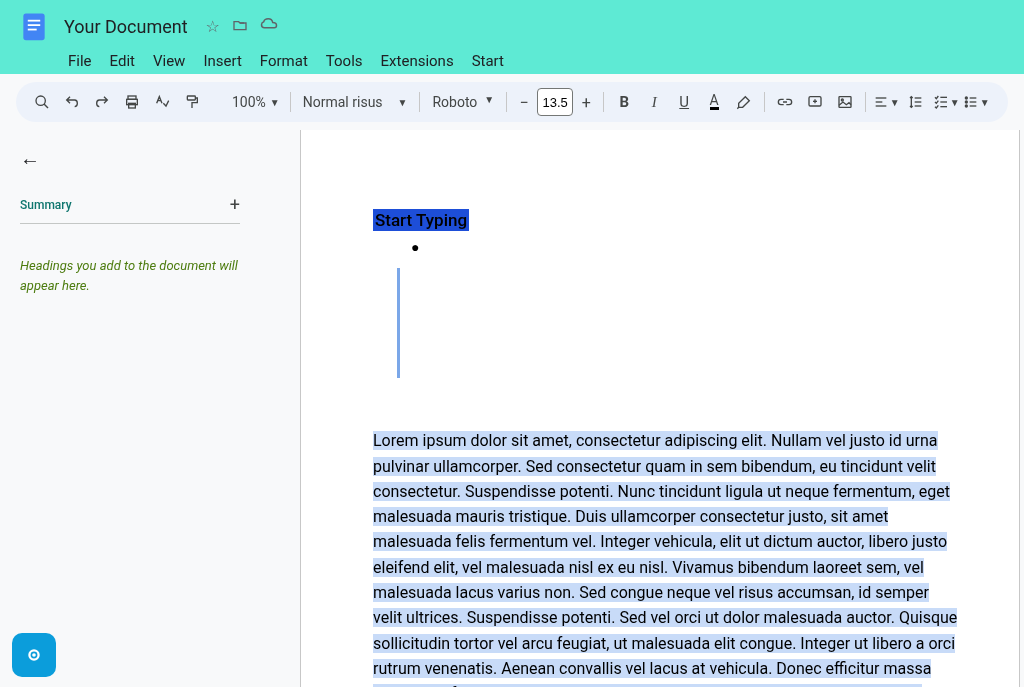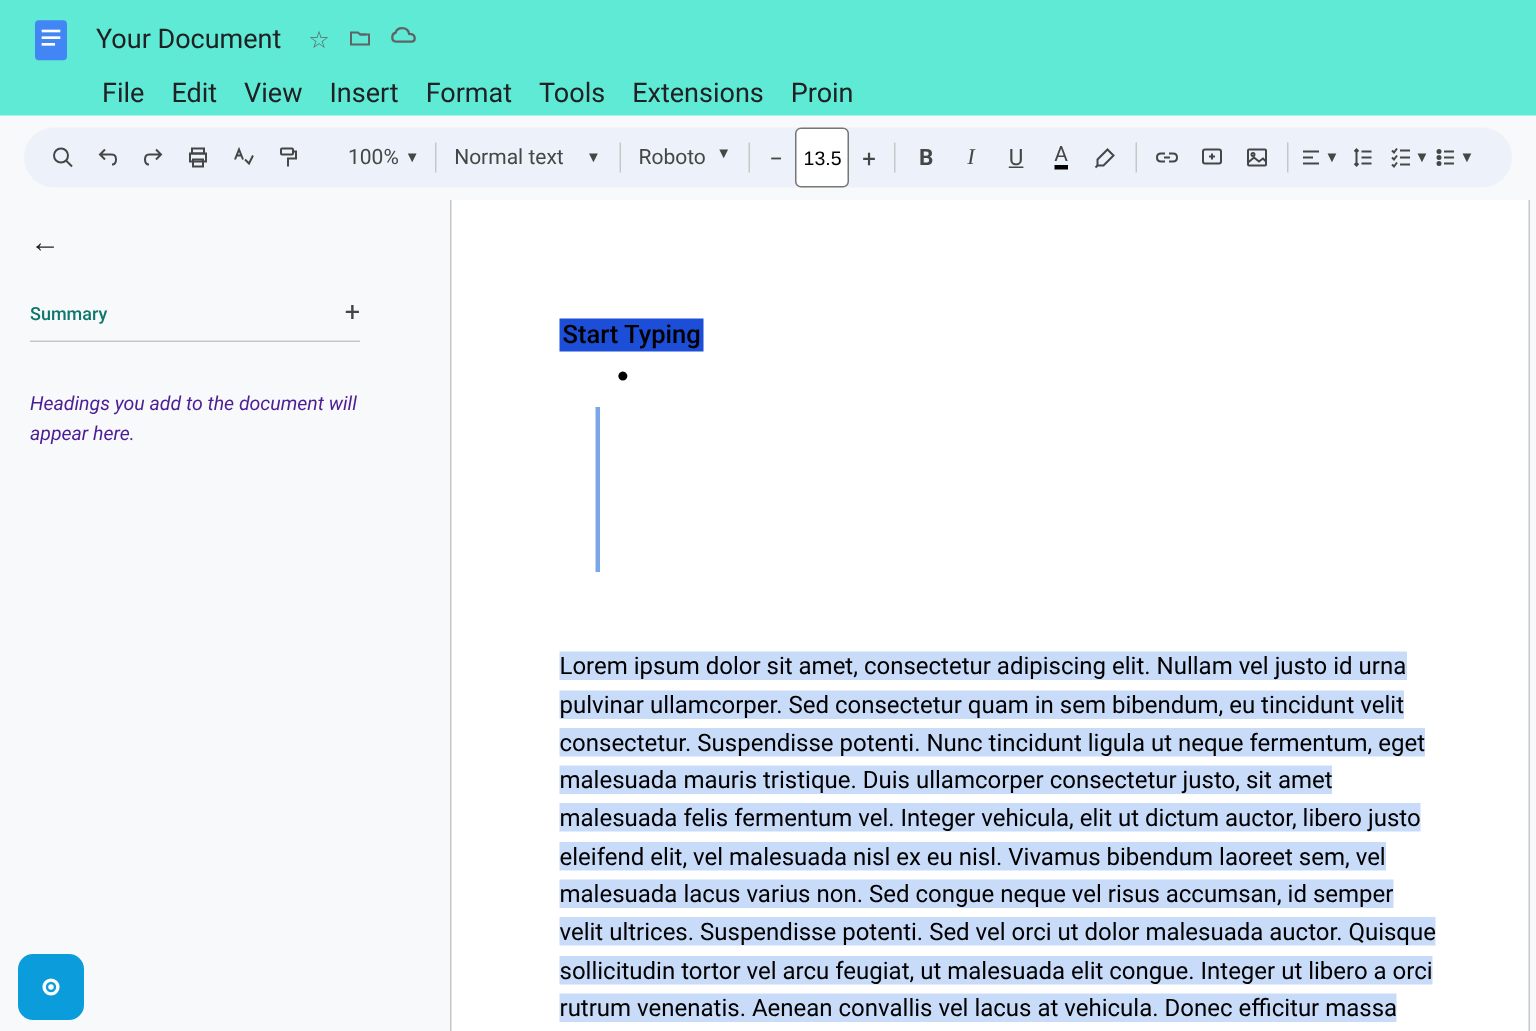--- a/index.html
+++ b/index.html
@@ -7,41 +7,41 @@
     
     .header { background: #5eead4; padding: 8px 16px 0 16px; }
     .title-row { display: flex; align-items: center; gap: 8px; margin-bottom: 4px; }
     .docs-logo { width: 36px; height: 36px; display: flex; align-items: center; justify-content: center; }
     .docs-logo svg { width: 32px; height: 32px; }
     .doc-title { font-size: 18px; color: #202124; font-weight: 400; margin-left: 4px; }
     .title-icons { display: flex; gap: 12px; margin-left: 10px; }
     .title-icons span { color: #5f6368; cursor: pointer; font-size: 16px; }
     
     .menu-bar { display: flex; gap: 2px; padding-left: 44px; }
-    .menu-item { padding: 4px 8px; font-size: 18px; color: #202124; cursor: pointer; border-radius: 4px; }
+    .menu-item { padding: 4px 8px; font-size: 15px; color: #202124; cursor: pointer; border-radius: 4px; }
     
     .toolbar { background: #edf2fa; border-radius: 24px; margin: 8px 16px; padding: 4px 12px; display: flex; align-items: center; gap: 2px; height: 40px; }
     .tb-btn { width: 28px; height: 28px; display: flex; align-items: center; justify-content: center; cursor: pointer; border-radius: 4px; color: #444746; }
     .tb-sep { width: 1px; height: 20px; background: #c7c7c7; margin: 0 4px; }
     .tb-zoom { display:flex; align-items:center; gap:4px; padding: 0 4px; font-size:14px; color:#444746; cursor:pointer;margin-left:20px; }
     .tb-style { display:flex; align-items:center; gap:4px; padding: 0 6px; font-size:14px; color:#444746; cursor:pointer; min-width:100px; }
     .tb-font { display:flex; align-items:flex-start; gap:0; padding: 0 6px; font-size:14px; color:#444746; cursor:pointer; min-width:70px; }
     .font-size-box { display:flex; align-items:center; gap:2px; }
-    .font-size-input { width: 36px; height: 40px; border: 1px solid #747775; border-radius: 4px; text-align:center; font-size:13px; background: white; }
+    .font-size-input { width: 36px; height: 28px; border: 1px solid #747775; border-radius: 4px; text-align:center; font-size:13px; background: white; }
     .plus-minus { width:22px; height:28px; display:flex; align-items:center; justify-content:center; cursor:pointer; color:#444746; font-size:16px; }
     .dropdown-arrow { font-size: 10px; color: #444746; }
     
     .main-area { display: flex; height: calc(100vh - 120px); }
     .sidebar { width: 260px; padding: 16px 20px; position: relative; }
     .back-arrow { font-size: 20px; color: #202124; cursor: pointer; margin-bottom: 24px; }
     .summary-row { display:flex; justify-content:space-between; align-items:center; border-bottom: 1px solid #c4c7c5; padding-bottom: 8px; margin-bottom: 32px; }
     .summary-label { font-size: 12px; color: #0f766e; font-weight: 500; }
     .summary-plus { font-size: 18px; color: #444746; cursor:pointer; }
     .outline-label { font-size: 12px; color: #444746; font-weight: 500; margin-bottom: 24px; }
-    .outline-hint { font-size: 13px; color: #4c1d95; font-style: italic; line-height: 1.5; }
+    .outline-hint { font-size: 13px; color: #4d7c0f; font-style: italic; line-height: 1.5; }
     .explore-btn { position: absolute; bottom: 20px; left: 12px; width: 44px; height: 44px; background: #0b9ddb; border-radius: 10px; display:flex; align-items:center; justify-content:center; cursor:pointer; }
     
     .doc-area { flex: 1; background: #f8f9fa; overflow: auto; padding-left: 40px; }
     .page { background: white; width: 720px; min-height: 900px; padding: 80px 60px 40px 72px; border: 1px solid #c7c7c7; border-top: none; }
     .doc-heading { font-size: 17px; font-weight: 500; color: #000; background: #1d4ed8; display: inline; padding: 1px 2px; }
     .doc-bullet-row { margin-top: 6px; padding-left: 38px; display:flex; align-items:flex-start; gap:10px; }
     .bullet-dot { font-size: 14px; line-height: 1.6; color:#000; }
     .doc-bullet { font-size: 16px; color: #000; background: #c8dbf8; line-height: 1.58; }
     .cursor-bar { width: 3px; height: 110px; background: #7ba7e8; margin: 10px 0 0 24px; display:inline-block; vertical-align:top; }
     .doc-body { margin-top: 50px; font-size: 16px; color: #000; line-height: 1.58; }
@@ -79,21 +79,21 @@
     </div>
   </div>
   <div class="menu-bar">
     <div class="menu-item">File</div>
     <div class="menu-item">Edit</div>
     <div class="menu-item">View</div>
     <div class="menu-item">Insert</div>
     <div class="menu-item">Format</div>
     <div class="menu-item">Tools</div>
     <div class="menu-item">Extensions</div>
-    <div class="menu-item">Proin</div>
+    <div class="menu-item">Start</div>
   </div>
 </div>
 
 <div class="toolbar">
   <div class="tb-btn">
       <svg width="16" height="16" viewBox="0 0 24 24" fill="none" stroke="#444746" stroke-width="2">
         <circle cx="10" cy="10" r="7"></circle>
         <line x1="15" y1="15" x2="21" y2="21"></line>
       </svg>
     </div>
@@ -123,21 +123,21 @@
       <svg width="16" height="16" viewBox="0 0 24 24" fill="none" stroke="#444746" stroke-width="2">
         <rect x="5" y="3" width="12" height="6" rx="1"></rect>
         <path d="M17 6 L20 6 L20 13 L12 13 L12 21"></path>
       </svg>
     </div>
   <div class="tb-zoom">
       <span>100%</span> 
       <span class="dropdown-arrow">▼</span>
     </div>
   <div class="tb-sep"></div>
-  <div class="tb-style"><span>Normal text</span>&nbsp;&nbsp;<span class="dropdown-arrow">▼</span></div>
+  <div class="tb-style"><span>Normal risus</span>&nbsp;&nbsp;<span class="dropdown-arrow">▼</span></div>
   <div class="tb-sep"></div>
   <div class="tb-font"><span>Roboto</span>&nbsp;&nbsp;<span class="dropdown-arrow">▼</span></div>
   <div class="tb-sep"></div>
   <div class="font-size-box">
     <div class="plus-minus">−</div>
     <input class="font-size-input" value="13.5" style="">
     <div class="plus-minus">+</div>
   </div>
   <div class="tb-sep"></div>
   <div class="tb-btn">

